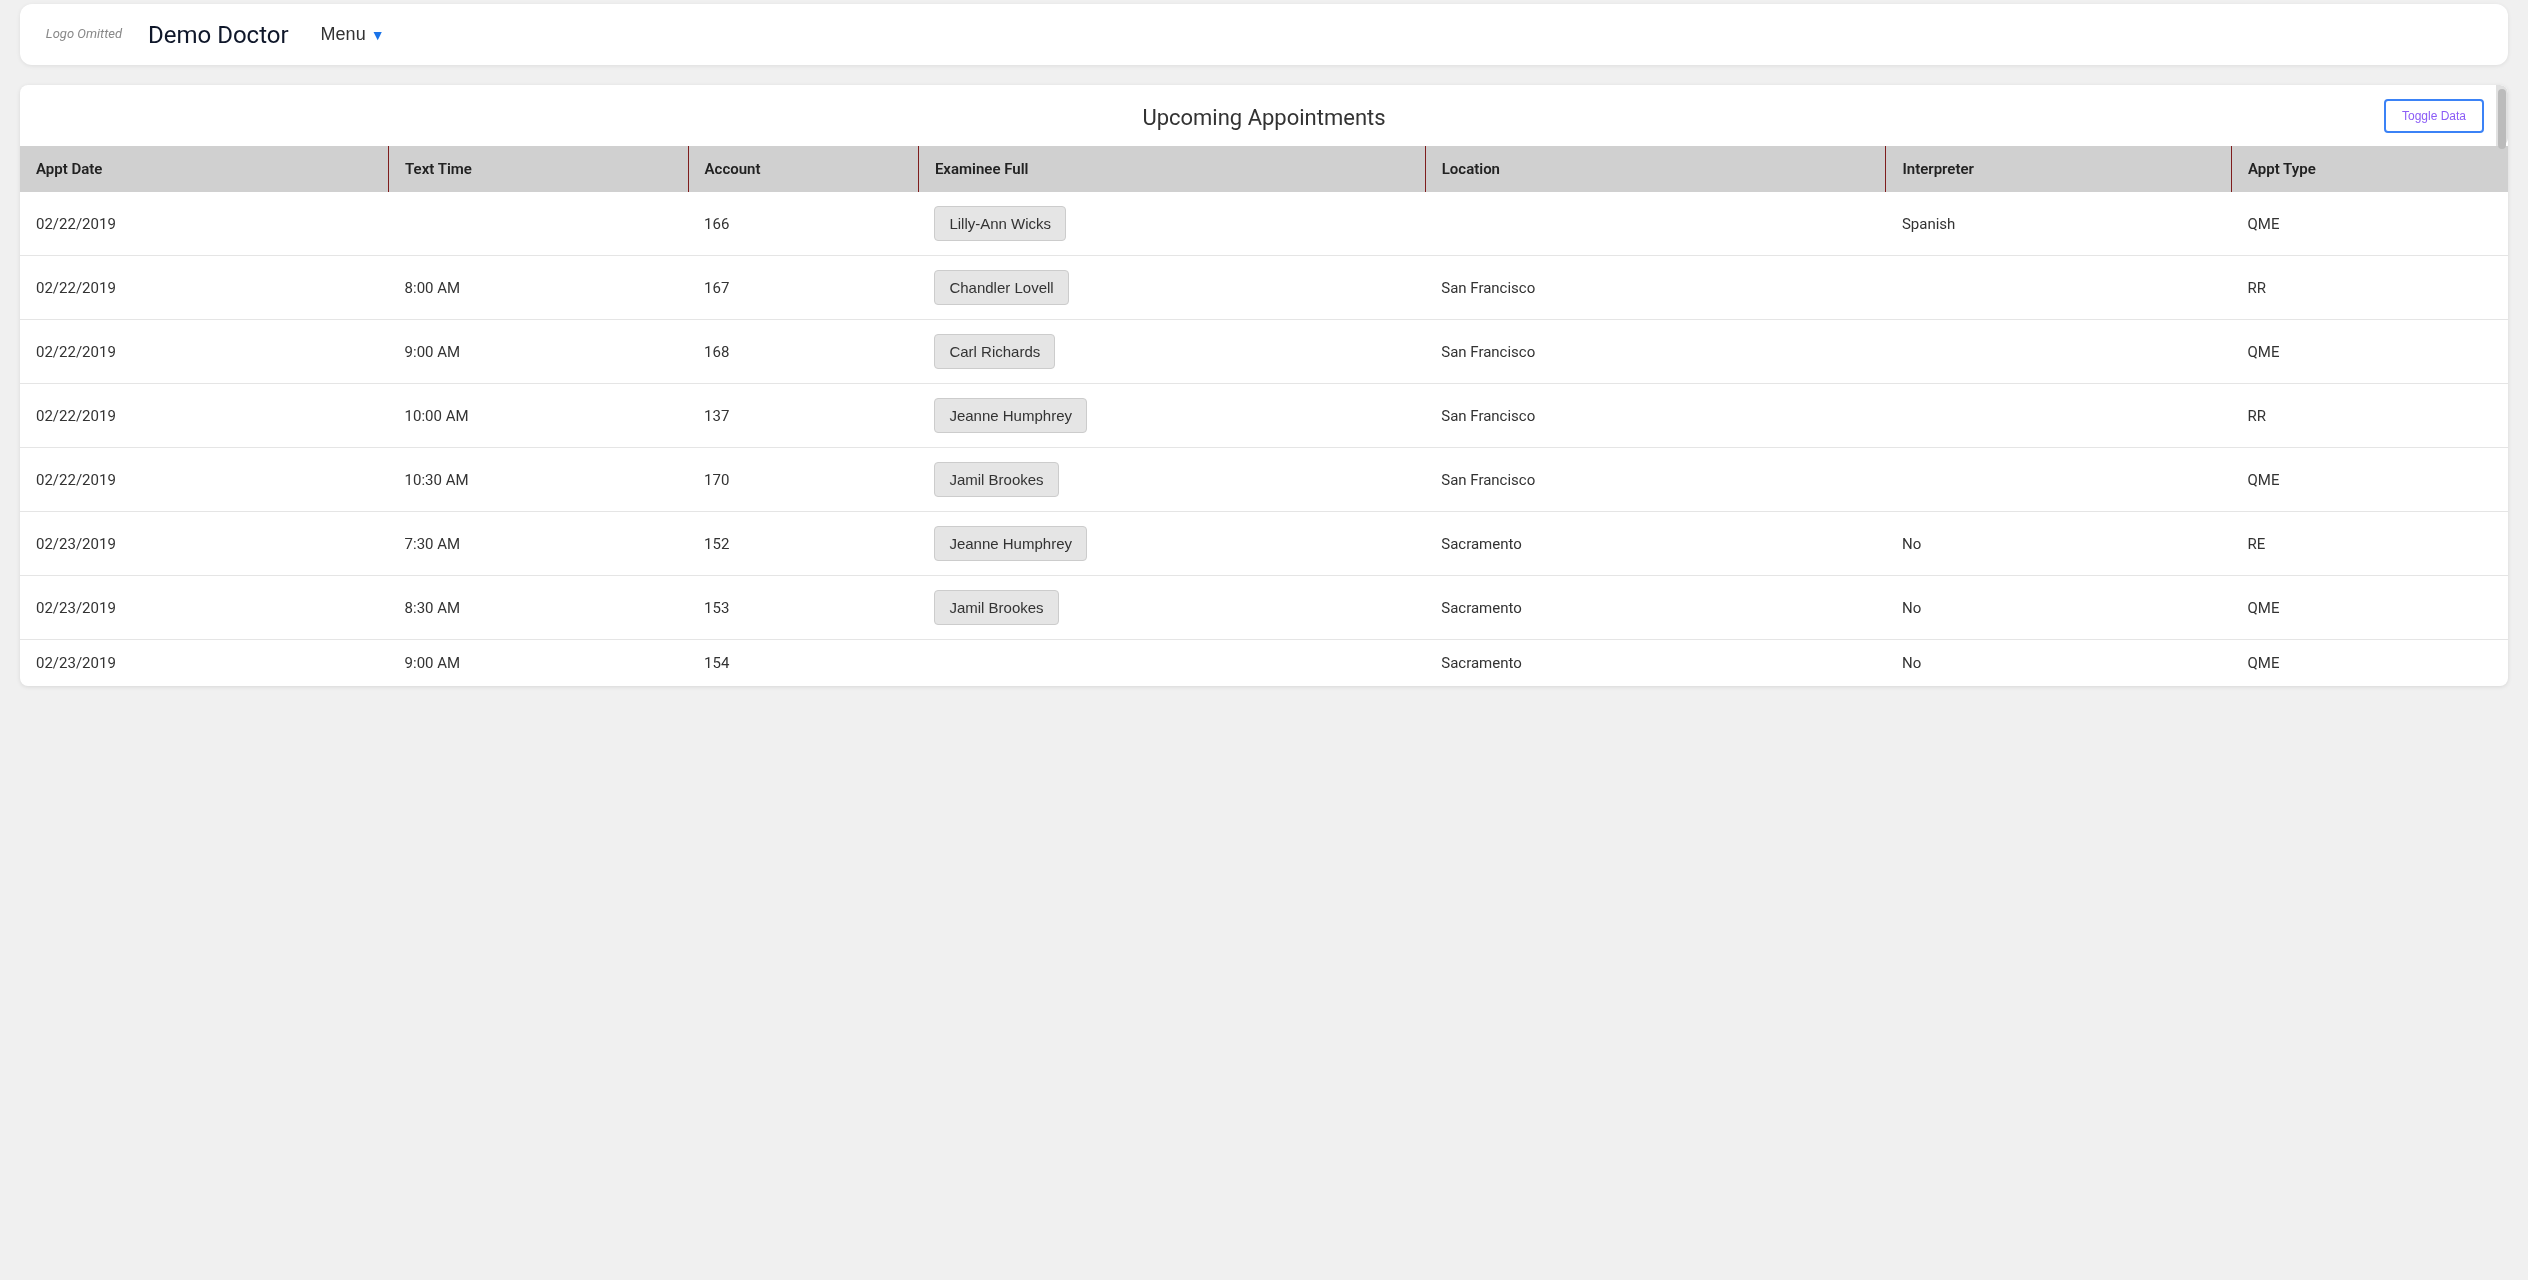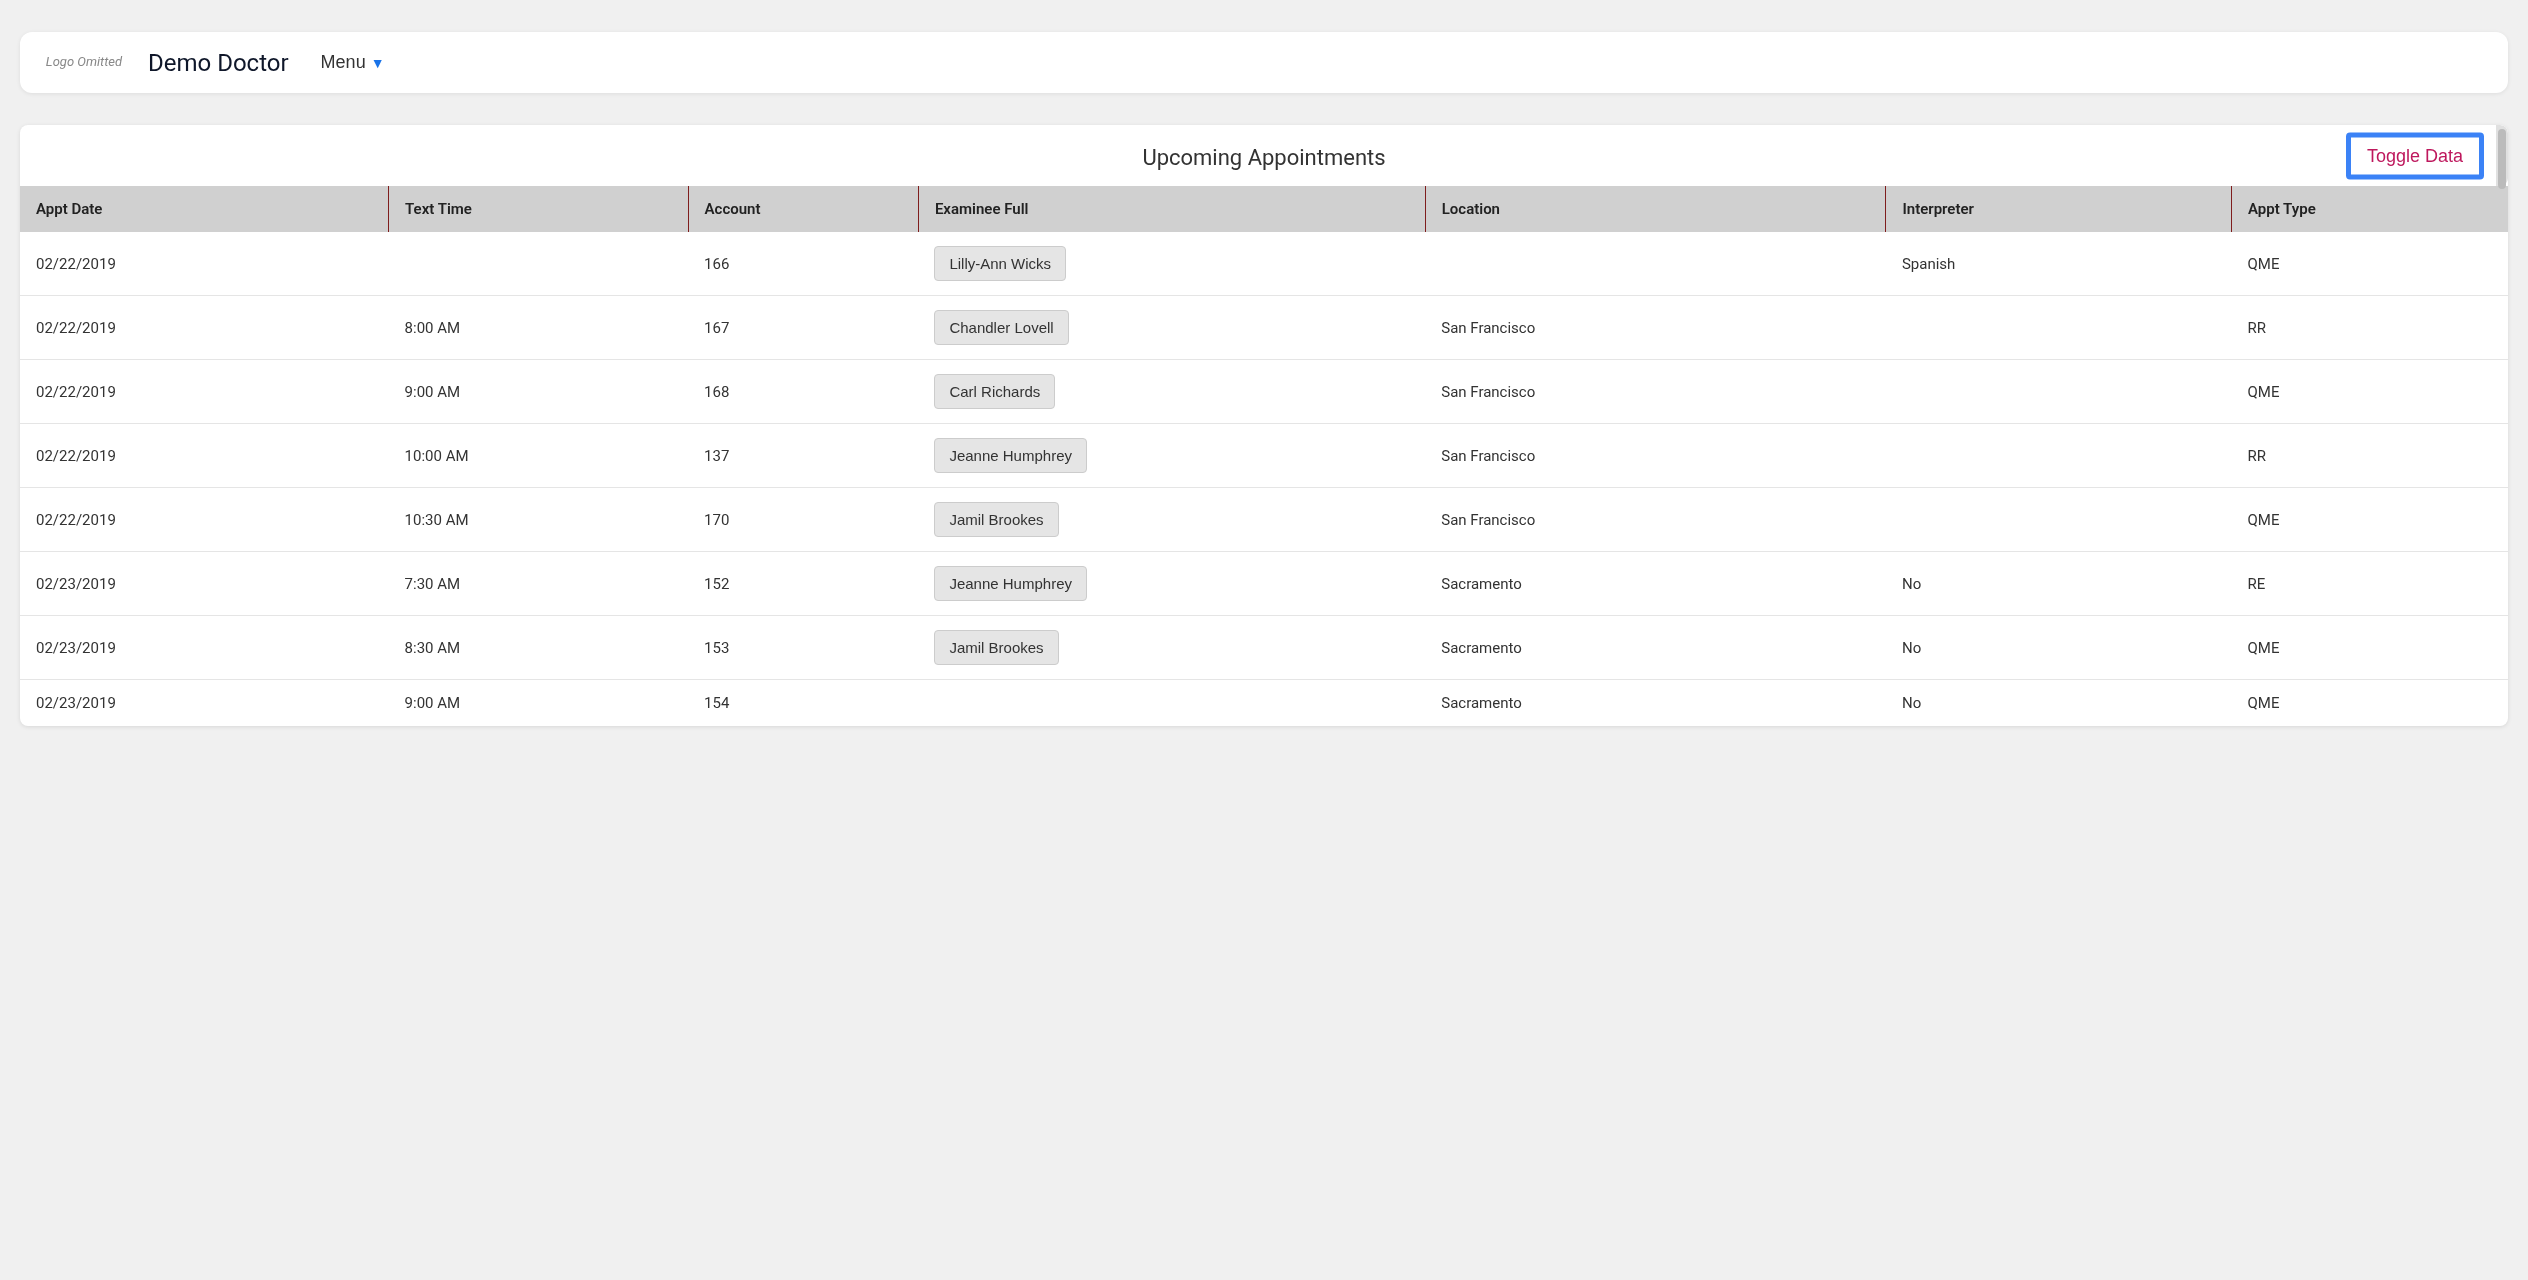--- a/index.html
+++ b/index.html
@@ -11,21 +11,21 @@
     body {
       font-family: -apple-system, BlinkMacSystemFont, 'Segoe UI', Roboto, sans-serif;
       background: #f0f0f0;
       color: #333;
       font-size: 16px;
     }
 
     .header {
       background: #fff;
       border-radius: 12px;
-      margin: 32px 20px;
+      margin: 4px 20px;
       padding: 16px 24px;
       display: flex;
       align-items: center;
       gap: 24px;
       box-shadow: 0 1px 4px rgba(0,0,0,0.08);
     }
 
     .logo-area {
       font-size: 13px;
       color: #888;
@@ -83,27 +83,27 @@
       font-weight: 400;
       color: #333;
       text-align: center;
     }
 
     .toggle-data-btn {
       position: absolute;
       right: 24px;
       top: 50%;
       transform: translateY(-50%);
-      border: 5px solid #3b82f6;
+      border: 2px solid #3b82f6;
       background: #fff;
       padding: 8px 16px;
-      font-size: 18px;
+      font-size: 12px;
       cursor: pointer;
       border-radius: 4px;
-      color: #be185d;
+      color: #8b5cf6;
     }
 
     .scrollbar-indicator {
       position: absolute;
       right: 0;
       top: 0;
       bottom: 0;
       width: 12px;
       background: #e0e0e0;
       border-radius: 0 8px 8px 0;

